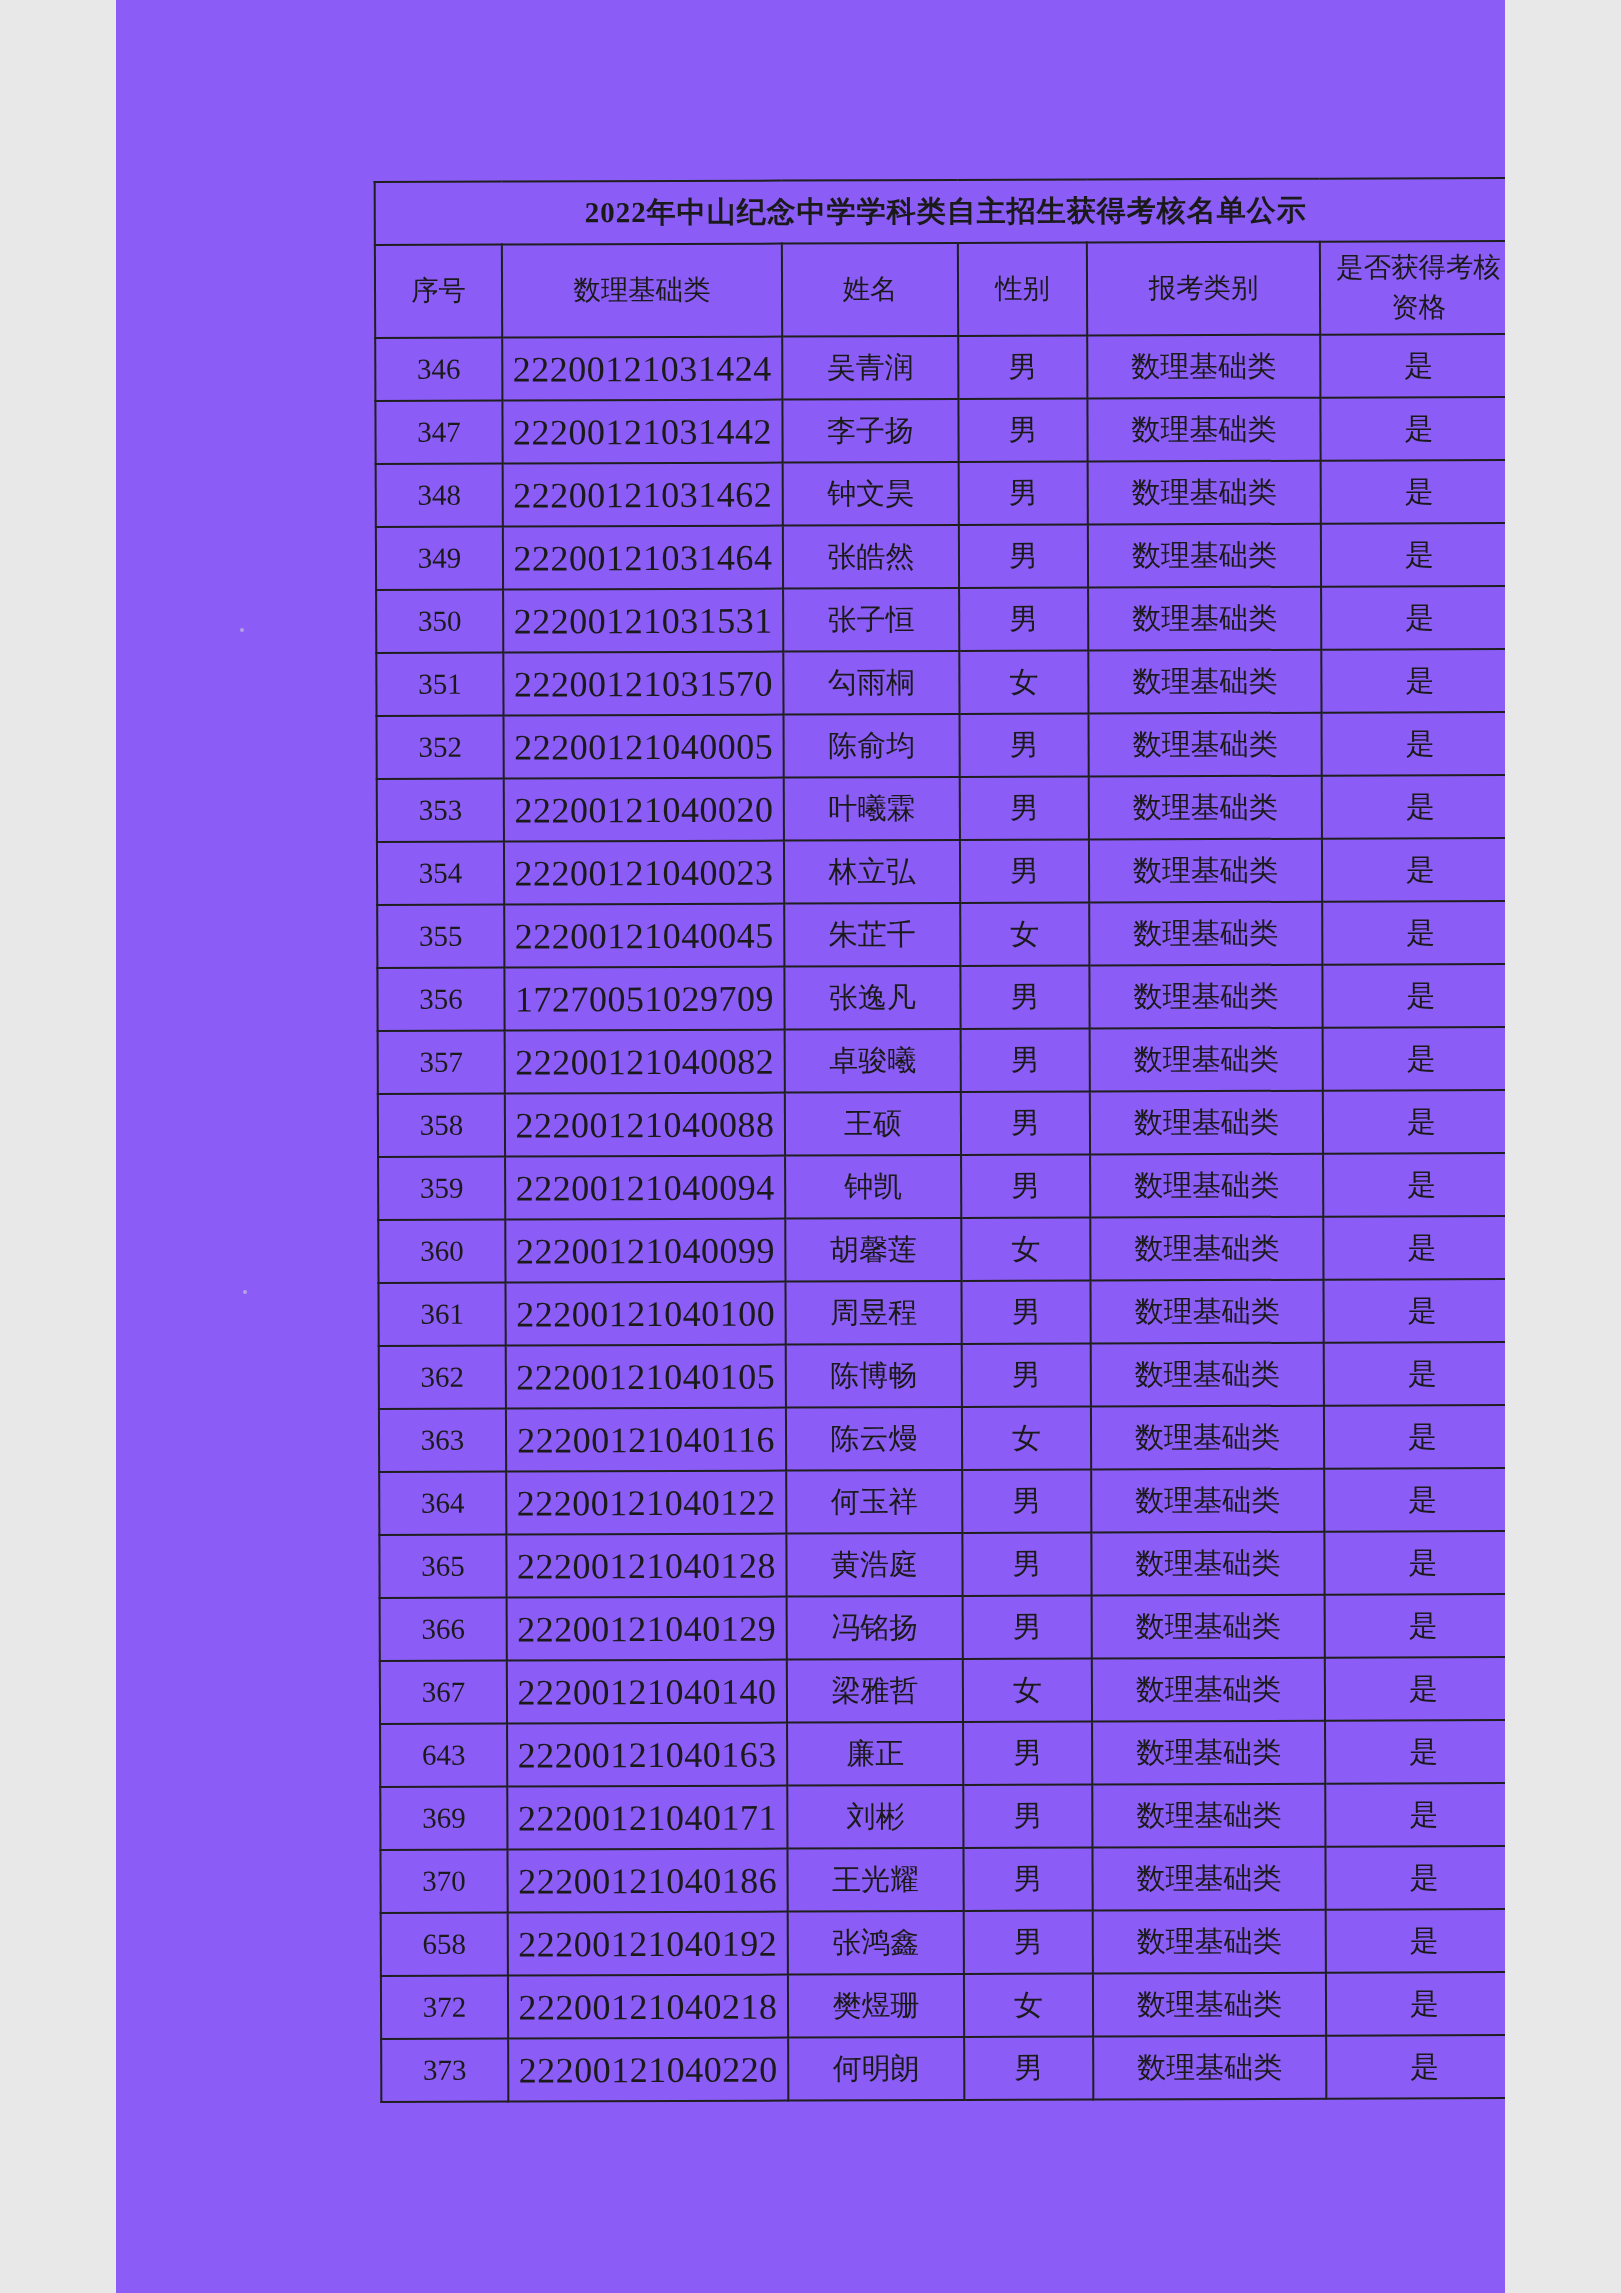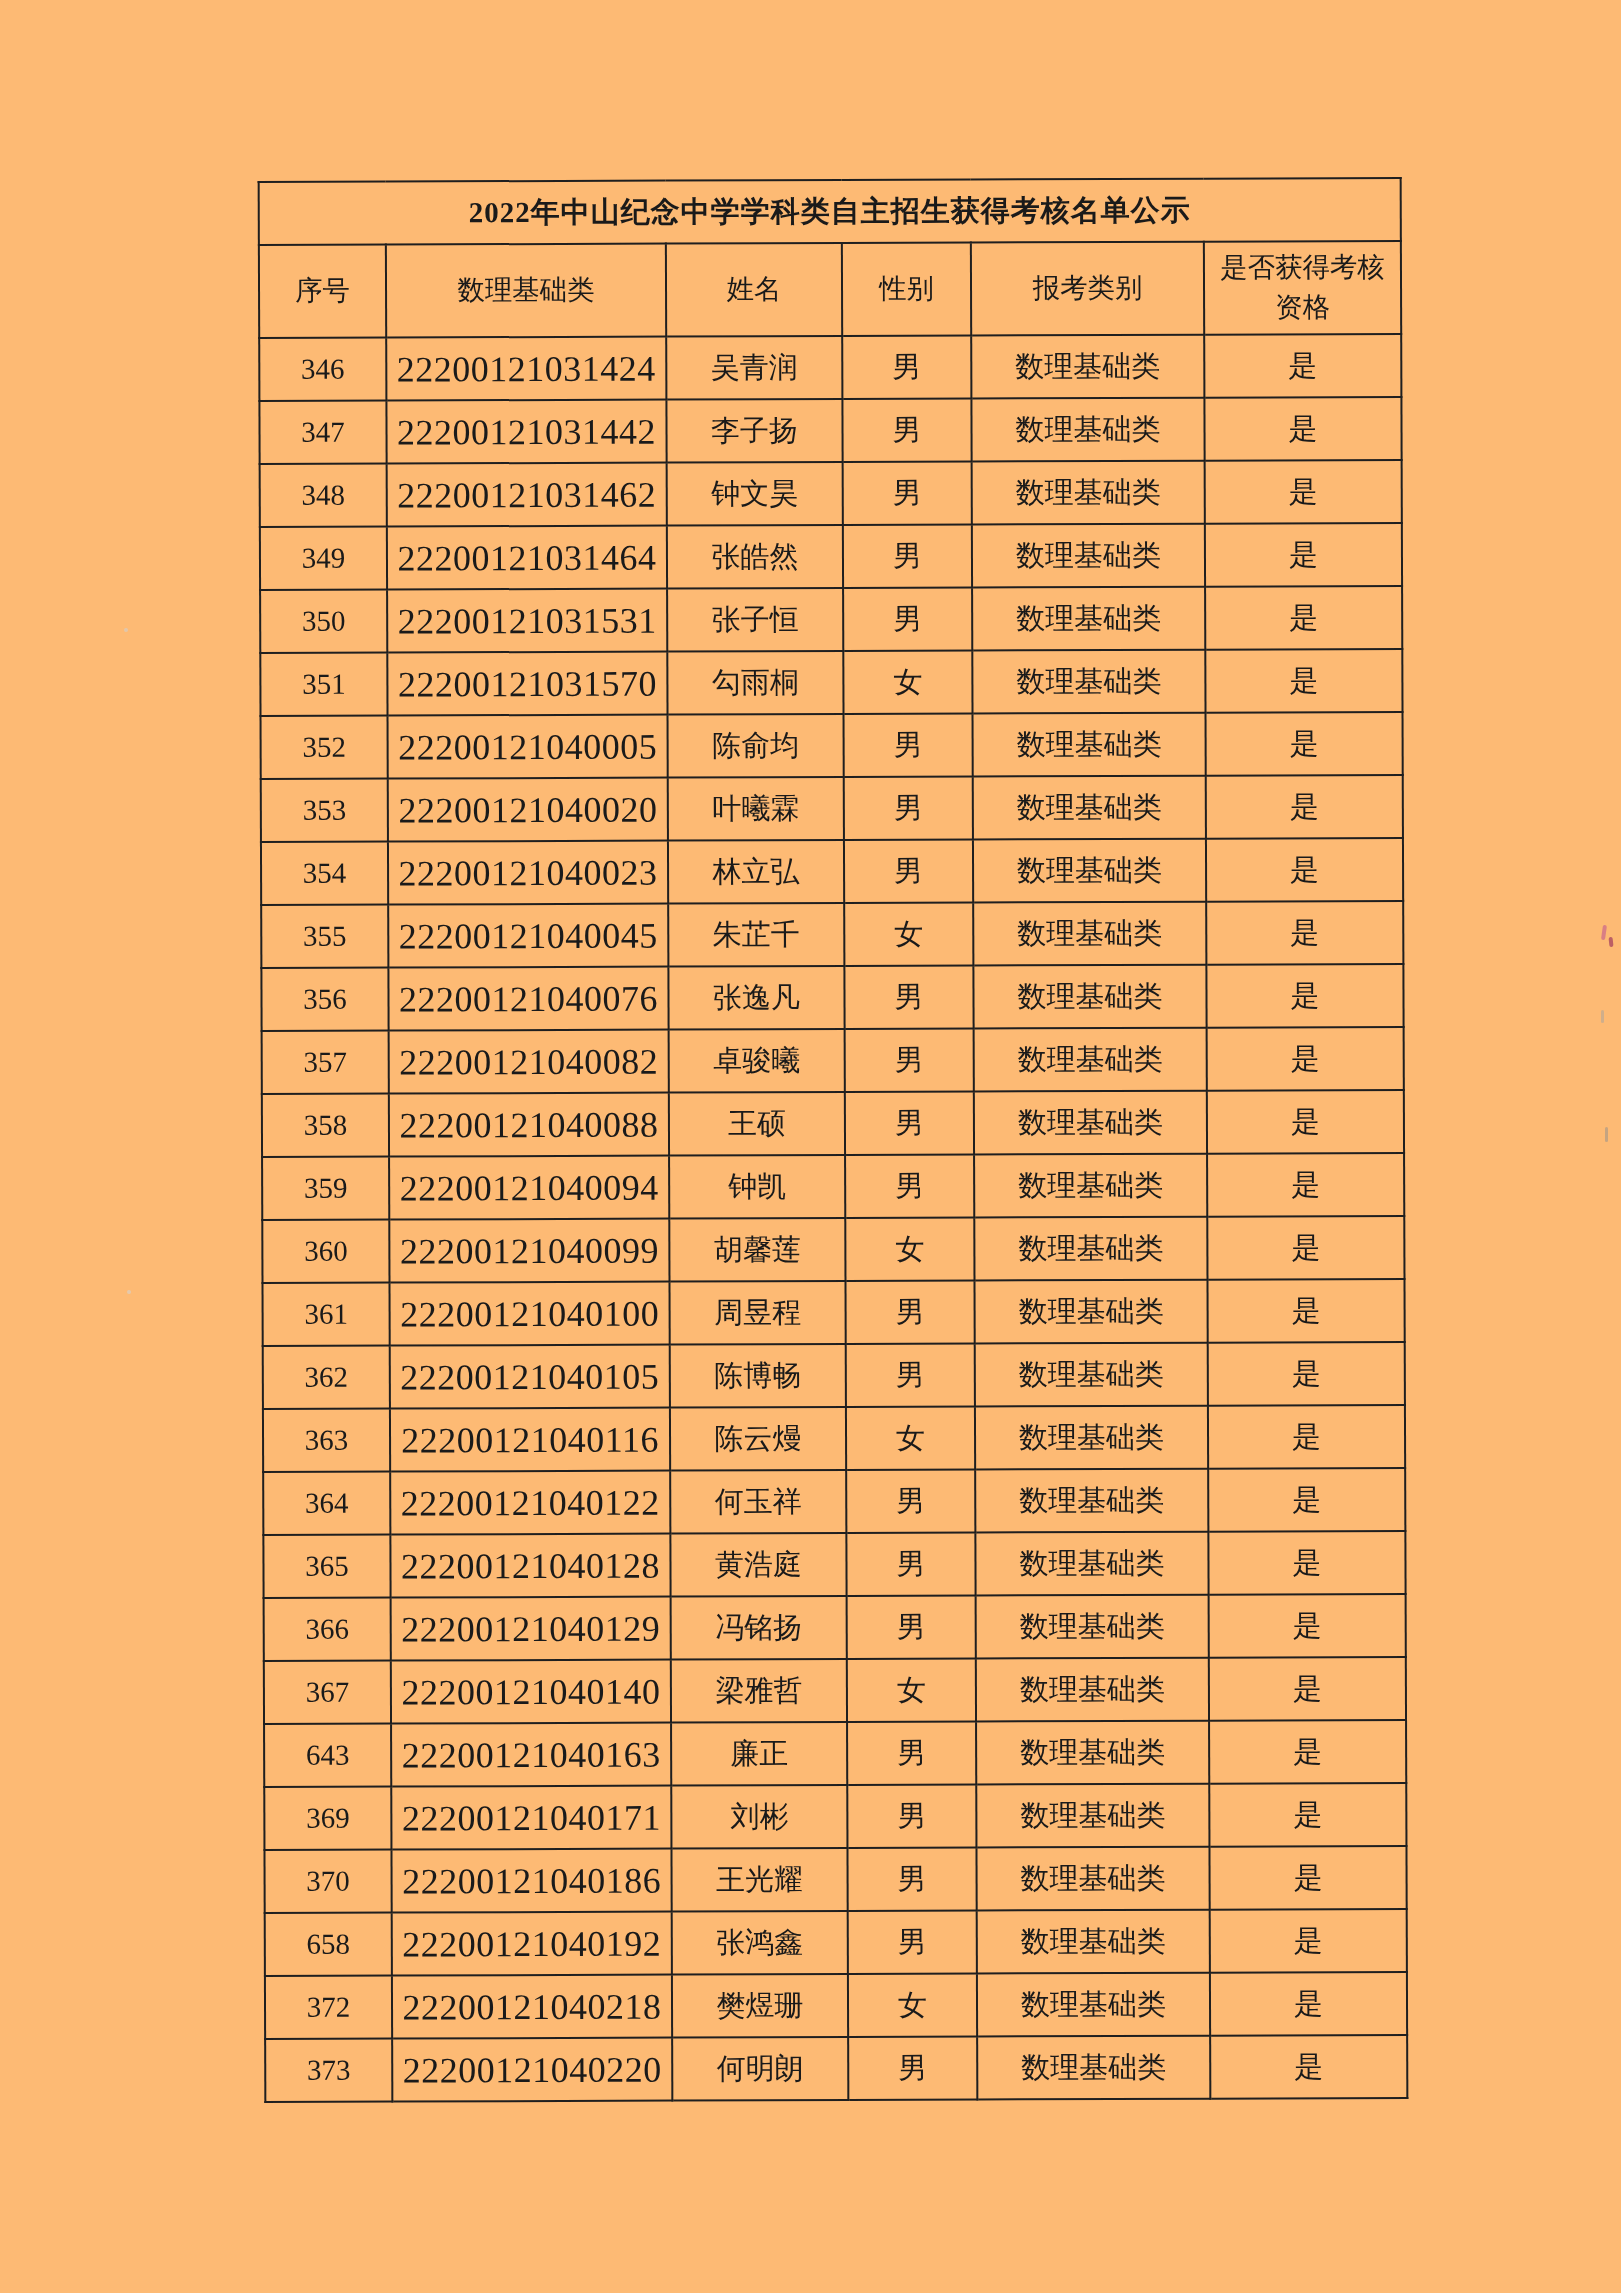--- a/index.html
+++ b/index.html
@@ -2,24 +2,24 @@
 <html><head>
 <meta charset="utf-8">
 <style>
   html, body {
     margin: 0;
     padding: 0;
     background: #e8e8e8;
   }
   .page {
     position: relative;
-    width: 1621px;
+    width: 1389px;
     height: 2294px;
     margin: 0 auto;
-    background: #fdba74;
+    background: #8b5cf6;
     overflow: hidden;
     font-family: "Liberation Serif", "DejaVu Serif", serif;
     color: #1a1a1a;
   }
   .table-wrap {
     position: absolute;
     left: 261px;
     top: 179px;
     width: 1144px;
     transform: rotate(-0.2deg);
@@ -187,21 +187,21 @@
           <tr>
             <td>355</td>
             <td>22200121040045</td>
             <td>朱芷千</td>
             <td>女</td>
             <td>数理基础类</td>
             <td>是</td>
           </tr>
           <tr>
             <td>356</td>
-            <td>22200121040076</td>
+            <td>17270051029709</td>
             <td>张逸凡</td>
             <td>男</td>
             <td>数理基础类</td>
             <td>是</td>
           </tr>
           <tr>
             <td>357</td>
             <td>22200121040082</td>
             <td>卓骏曦</td>
             <td>男</td>

